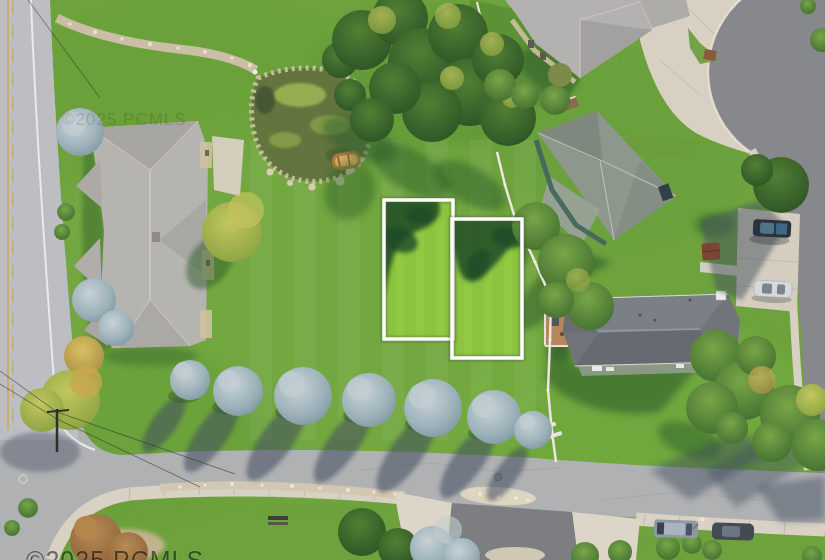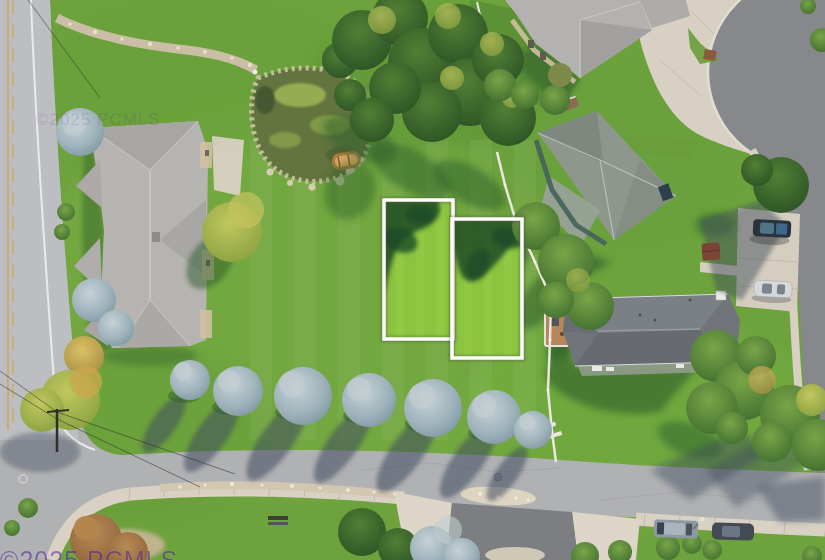--- a/index.html
+++ b/index.html
@@ -1,20 +1,20 @@
 <!DOCTYPE html>
 <html><head>
 <meta charset="utf-8">
 <style>
   html,body{margin:0;padding:0;background:#222;}
   .stage{position:relative;width:825px;height:560px;overflow:hidden;background:#6da23d;
          font-family:"Liberation Sans",sans-serif;}
   .stage svg{position:absolute;left:0;top:0;display:block;}
-  .wm{position:absolute;color:#4c1d95;pointer-events:none;white-space:nowrap;
-      font-family:"Liberation Sans",sans-serif;letter-spacing:1px;}
+  .wm{position:absolute;color:#000000;pointer-events:none;white-space:nowrap;
+      font-family:"Liberation Sans",sans-serif;letter-spacing:1px;padding-left:26px;}
   .wm-main{left:0px;top:546px;font-size:25px;opacity:.52;text-shadow:0 0 2px rgba(255,255,255,.35);}
   .wm-faint{left:36px;top:110px;font-size:17px;opacity:.13;}
 </style>
 </head>
 <body>
 
 <div class="stage">
 <svg viewBox="0 0 825 560" width="825" height="560">
   <defs>
     <radialGradient id="gSpruce" cx="40%" cy="35%" r="75%">

